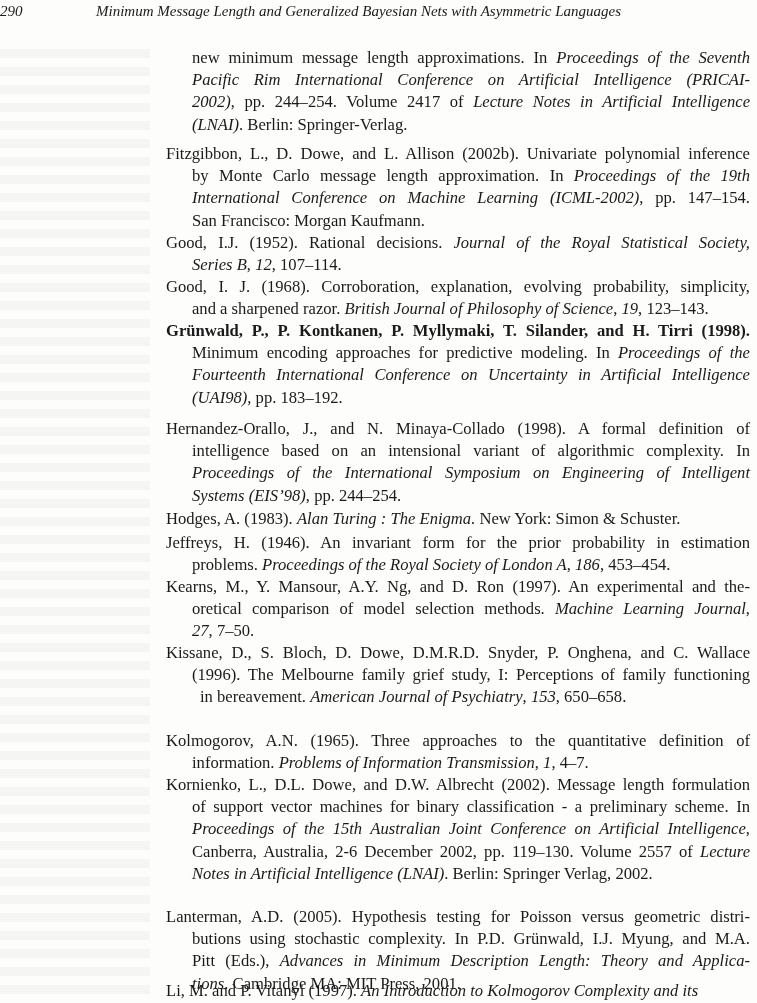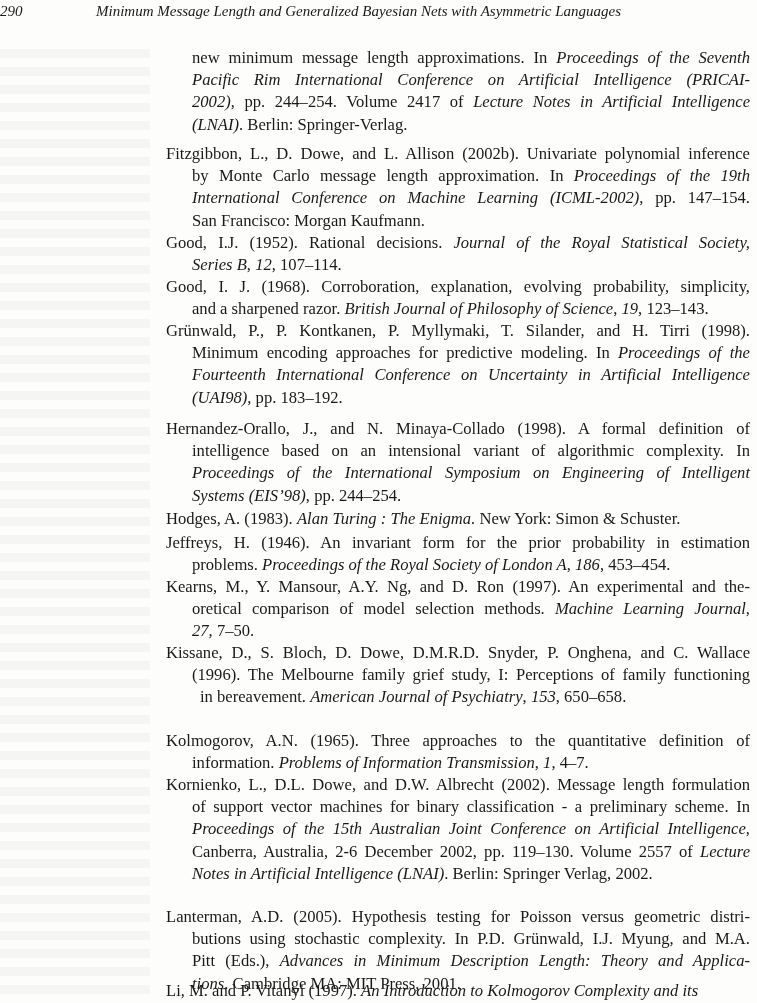--- a/index.html
+++ b/index.html
@@ -53,21 +53,21 @@
     </div>
     <div>
       <div class="line" style="left: 166px; width: 584px; top: 232px;"><span>Good, I.J. (1952). Rational decisions. </span><span class="it">Journal of the Royal Statistical Society,</span></div>
       <div class="line last" style="left: 192px; width: 558px; top: 254.2px;"><span class="it">Series B</span><span>, </span><span class="it">12</span><span>, 107–114.</span></div>
     </div>
     <div>
       <div class="line" style="left: 166px; width: 584px; top: 276px;"><span>Good, I. J. (1968). Corroboration, explanation, evolving probability, simplicity,</span></div>
       <div class="line last" style="left: 192px; width: 558px; top: 298.2px;"><span>and a sharpened razor. </span><span class="it">British Journal of Philosophy of Science</span><span>, </span><span class="it">19</span><span>, 123–143.</span></div>
     </div>
     <div>
-      <div class="line" style="left: 166px; width: 584px; top: 320px;"><span>Grünwald, P., P. Kontkanen, P. Myllymaki, T. Silander, and H. Tirri (1998).</span></div>
+      <div class="line" style="left: 166px; width: 584px; top: 320px; font-weight: bold;"><span>Grünwald, P., P. Kontkanen, P. Myllymaki, T. Silander, and H. Tirri (1998).</span></div>
       <div class="line" style="left: 192px; width: 558px; top: 342.2px;"><span>Minimum encoding approaches for predictive modeling. In </span><span class="it">Proceedings of the</span></div>
       <div class="line" style="left: 192px; width: 558px; top: 364.4px;"><span class="it">Fourteenth International Conference on Uncertainty in Artificial Intelligence</span></div>
       <div class="line last" style="left: 192px; width: 558px; top: 386.6px;"><span class="it">(UAI98)</span><span>, pp. 183–192.</span></div>
     </div>
     <div>
       <div class="line" style="left: 166px; width: 584px; top: 418px;"><span>Hernandez-Orallo, J., and N. Minaya-Collado (1998). A formal definition of</span></div>
       <div class="line" style="left: 192px; width: 558px; top: 440.2px;"><span>intelligence based on an intensional variant of algorithmic complexity. In</span></div>
       <div class="line" style="left: 192px; width: 558px; top: 462.4px;"><span class="it">Proceedings of the International Symposium on Engineering of Intelligent</span></div>
       <div class="line last" style="left: 192px; width: 558px; top: 484.6px;"><span class="it">Systems (EIS’98)</span><span>, pp. 244–254.</span></div>
     </div>

